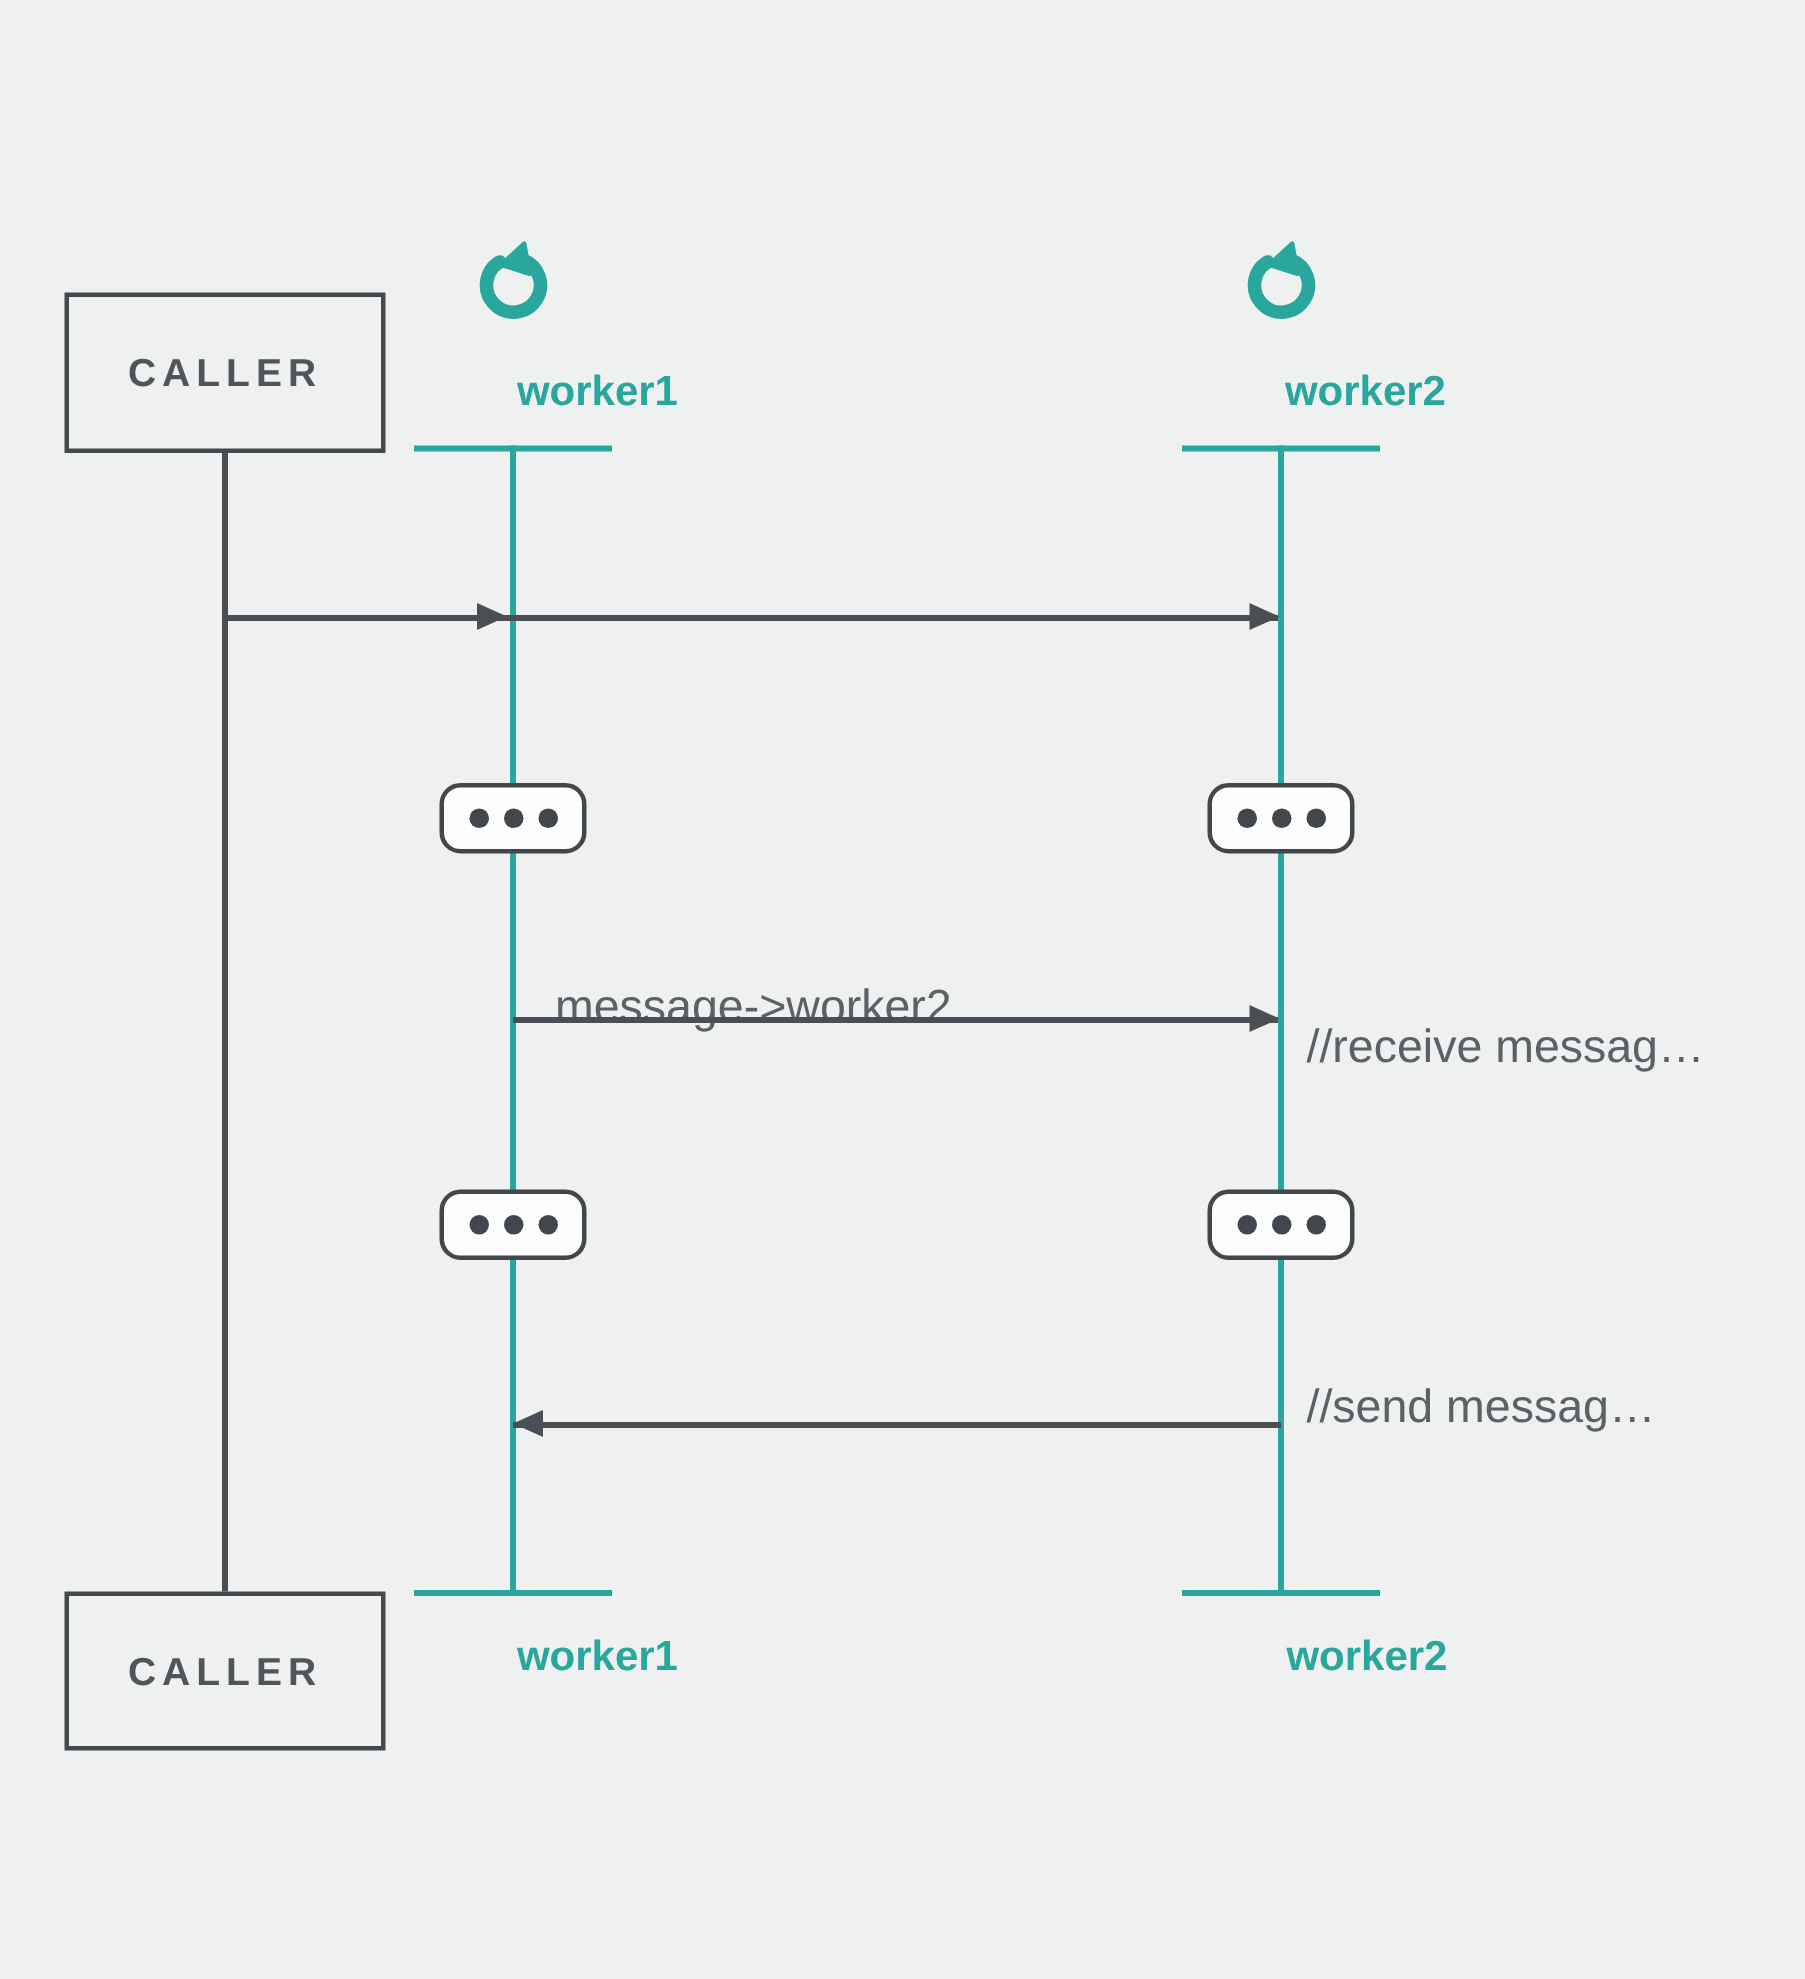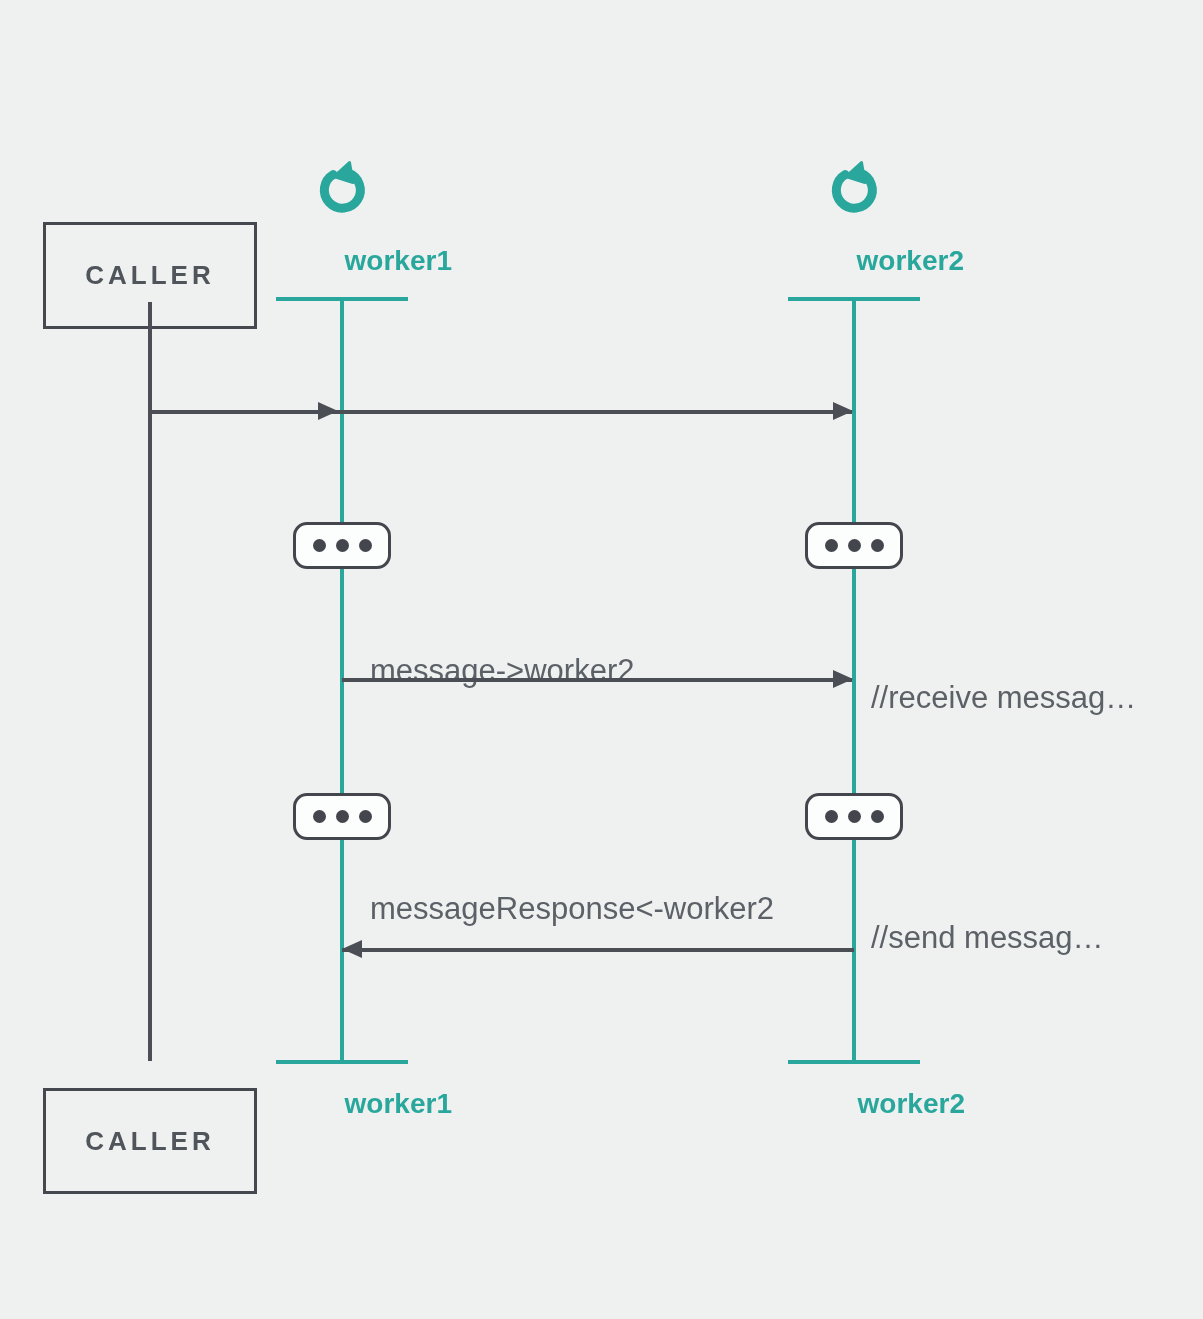--- a/index.html
+++ b/index.html
@@ -41,21 +41,20 @@
   
   .actor-box {
     position: absolute;
     width: 214px;
     height: 107px;
     border: 3px solid #45484e;
     box-sizing: border-box;
     display: flex;
     align-items: center;
     justify-content: center;
-    margin-top: 27px;
   }
   .actor-box span {
     font-size: 26px;
     font-weight: 600;
     letter-spacing: 4px;
     color: #50545b;
   }
 
   
   .worker-label {
@@ -155,21 +154,20 @@
     <span class="dot"></span>
     <span class="dot"></span>
     <span class="dot"></span>
   </div>
   <div class="delay-box" style="left:805px; top:793px;">
     <span class="dot"></span>
     <span class="dot"></span>
     <span class="dot"></span>
   </div>
 
-  <div class="msg-label" style="left:370px; top:892px;">messageResponse&lt;-worker2</div>
   <div class="h-line dark" style="left:342px; top:948px; width:512px;"></div>
   <div class="arrow-left" style="left:342px; top:940px;"></div>
   <div class="msg-comment" style="left:871px; top:921px;">//send messag…</div>
 
   <div class="worker-label" style="left:232px; top:1088px;">worker1</div>
   <div class="worker-label" style="left:745px; top:1088px;">worker2</div>
 
   <div class="actor-box" style="left:43px; top:1061px; height:106px;">
     <span>CALLER</span>
   </div>

